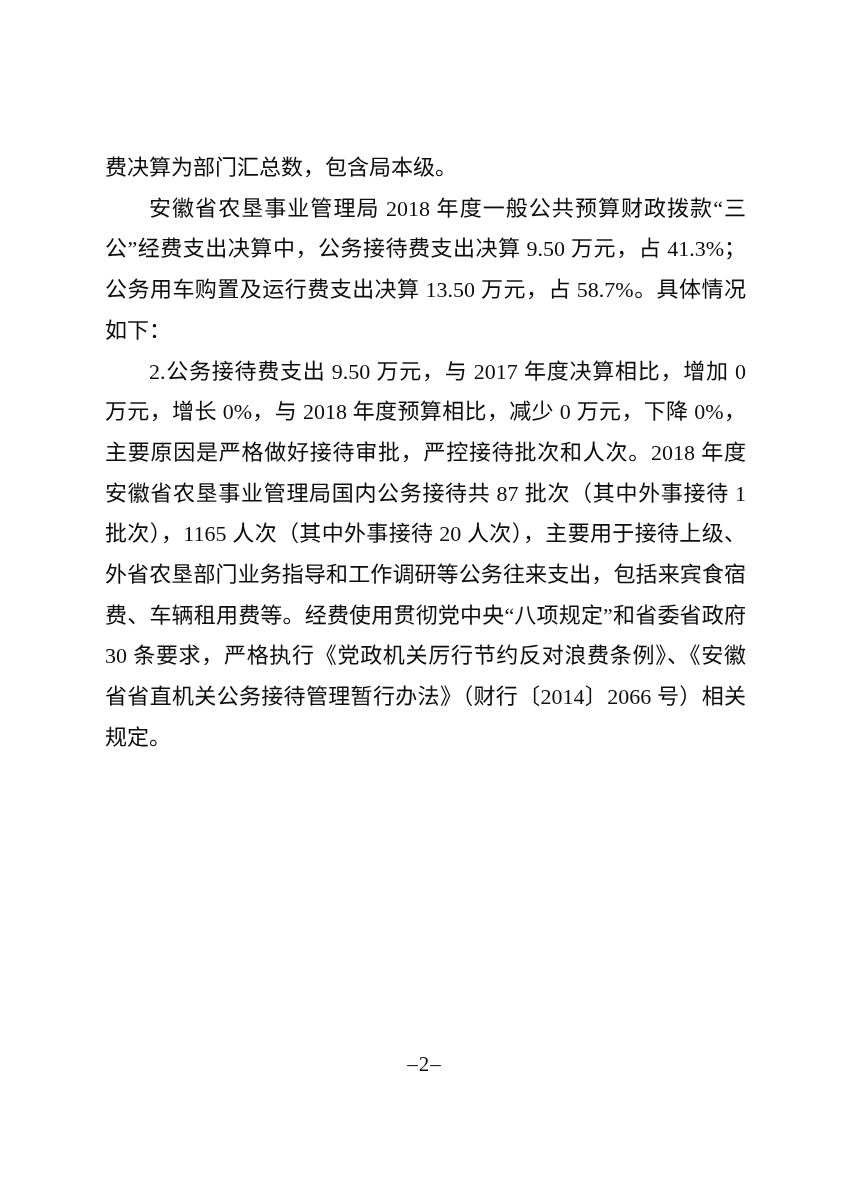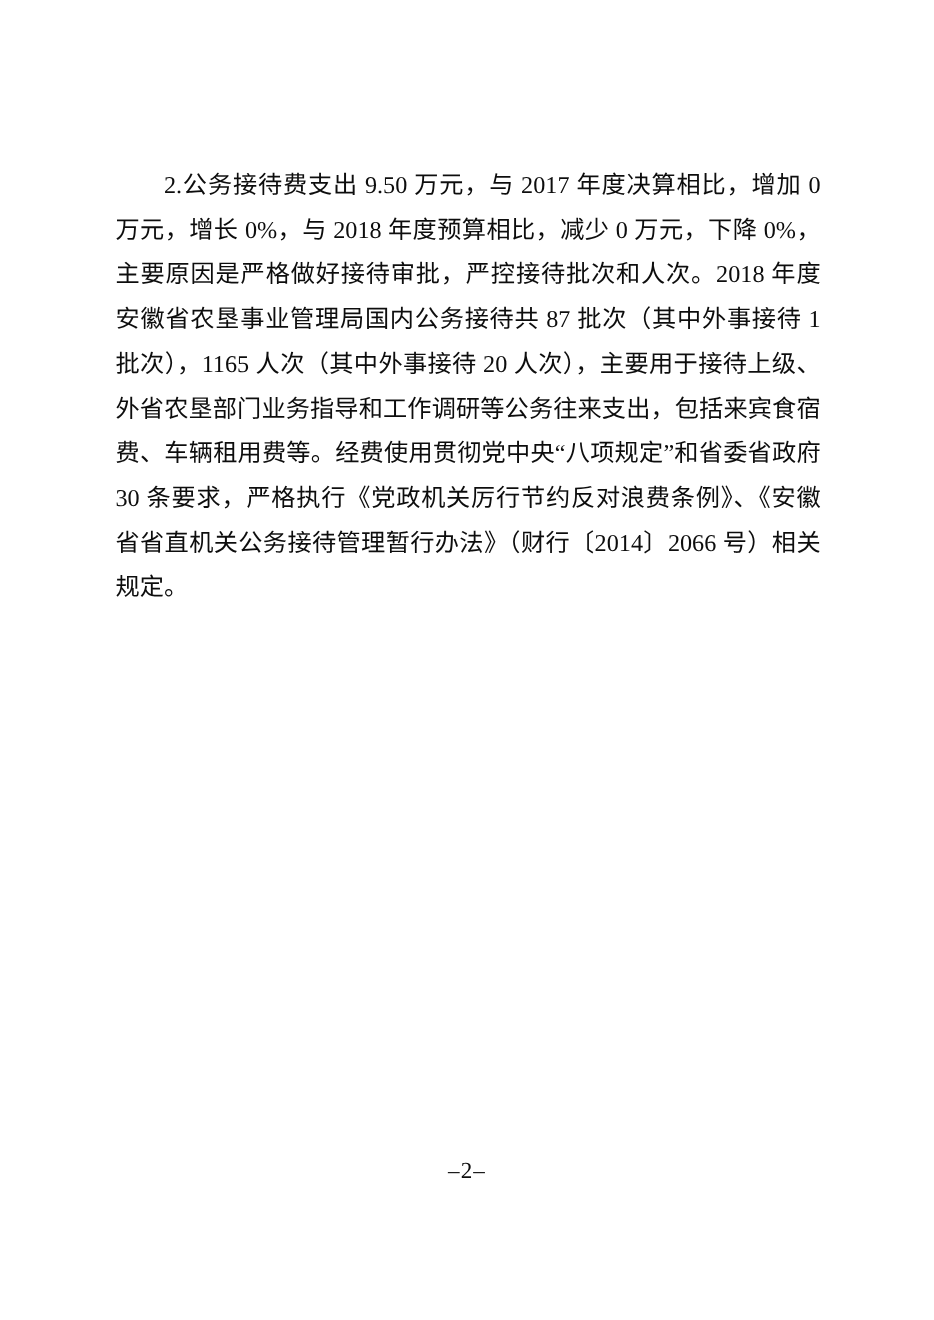--- a/index.html
+++ b/index.html
@@ -45,16 +45,18 @@
     text-align: center;
     font-size: 21px;
     letter-spacing: 1px;
   }
 </style>
 </head>
 <body>
 
 <div class="page">
   <div class="content">
+    <p class="para no-indent">费决算为部门汇总数，包含局本级。</p>
+    <p class="para">安徽省农垦事业管理局 2018 年度一般公共预算财政拨款“三公”经费支出决算中，公务接待费支出决算 9.50 万元，占 41.3%；公务用车购置及运行费支出决算 13.50 万元，占 58.7%。具体情况如下：</p>
     <p class="para">2.公务接待费支出 9.50 万元，与 2017 年度决算相比，增加 0 万元，增长 0%，与 2018 年度预算相比，减少 0 万元，下降 0%，主要原因是严格做好接待审批，严控接待批次和人次。2018 年度安徽省农垦事业管理局国内公务接待共 87 批次（其中外事接待 1 批次），1165 人次（其中外事接待 20 人次），主要用于接待上级、外省农垦部门业务指导和工作调研等公务往来支出，包括来宾食宿费、车辆租用费等。经费使用贯彻党中央“八项规定”和省委省政府 30 条要求，严格执行《党政机关厉行节约反对浪费条例》、《安徽省省直机关公务接待管理暂行办法》（财行〔2014〕2066 号）相关规定。</p>
   </div>
   <div class="page-number">–2–</div>
 </div>
 
 </body></html>

